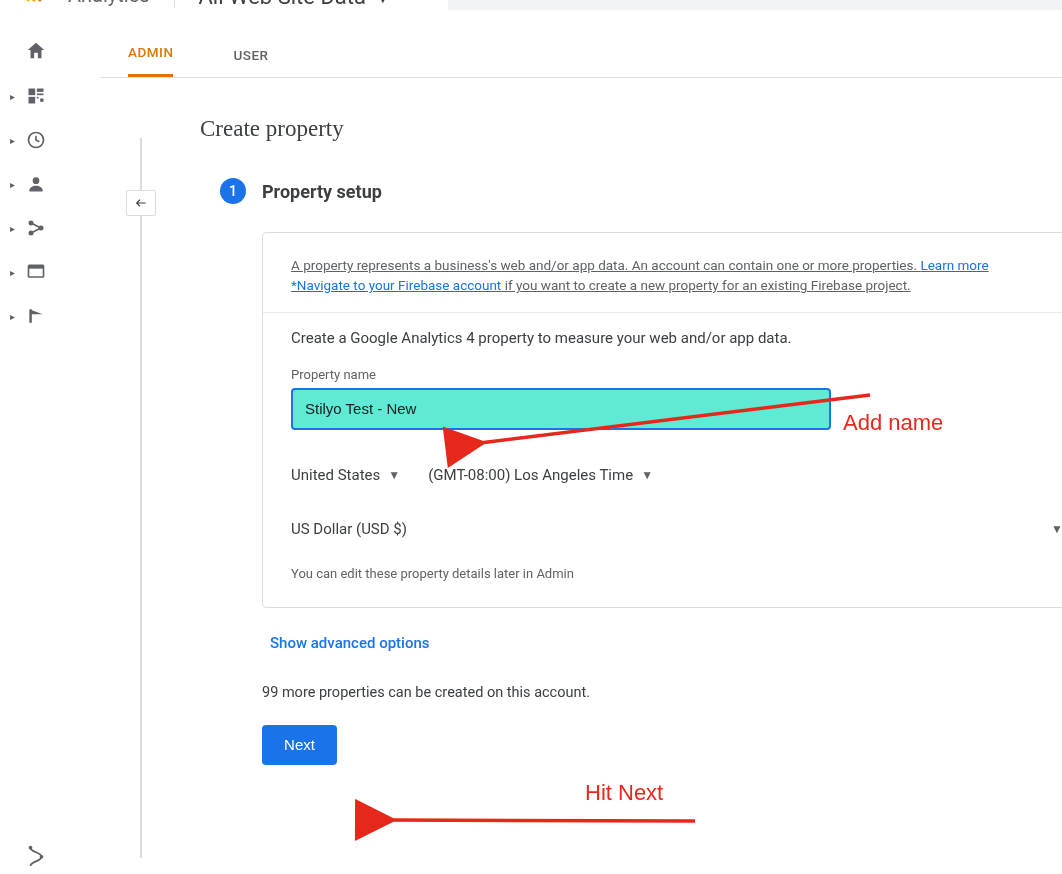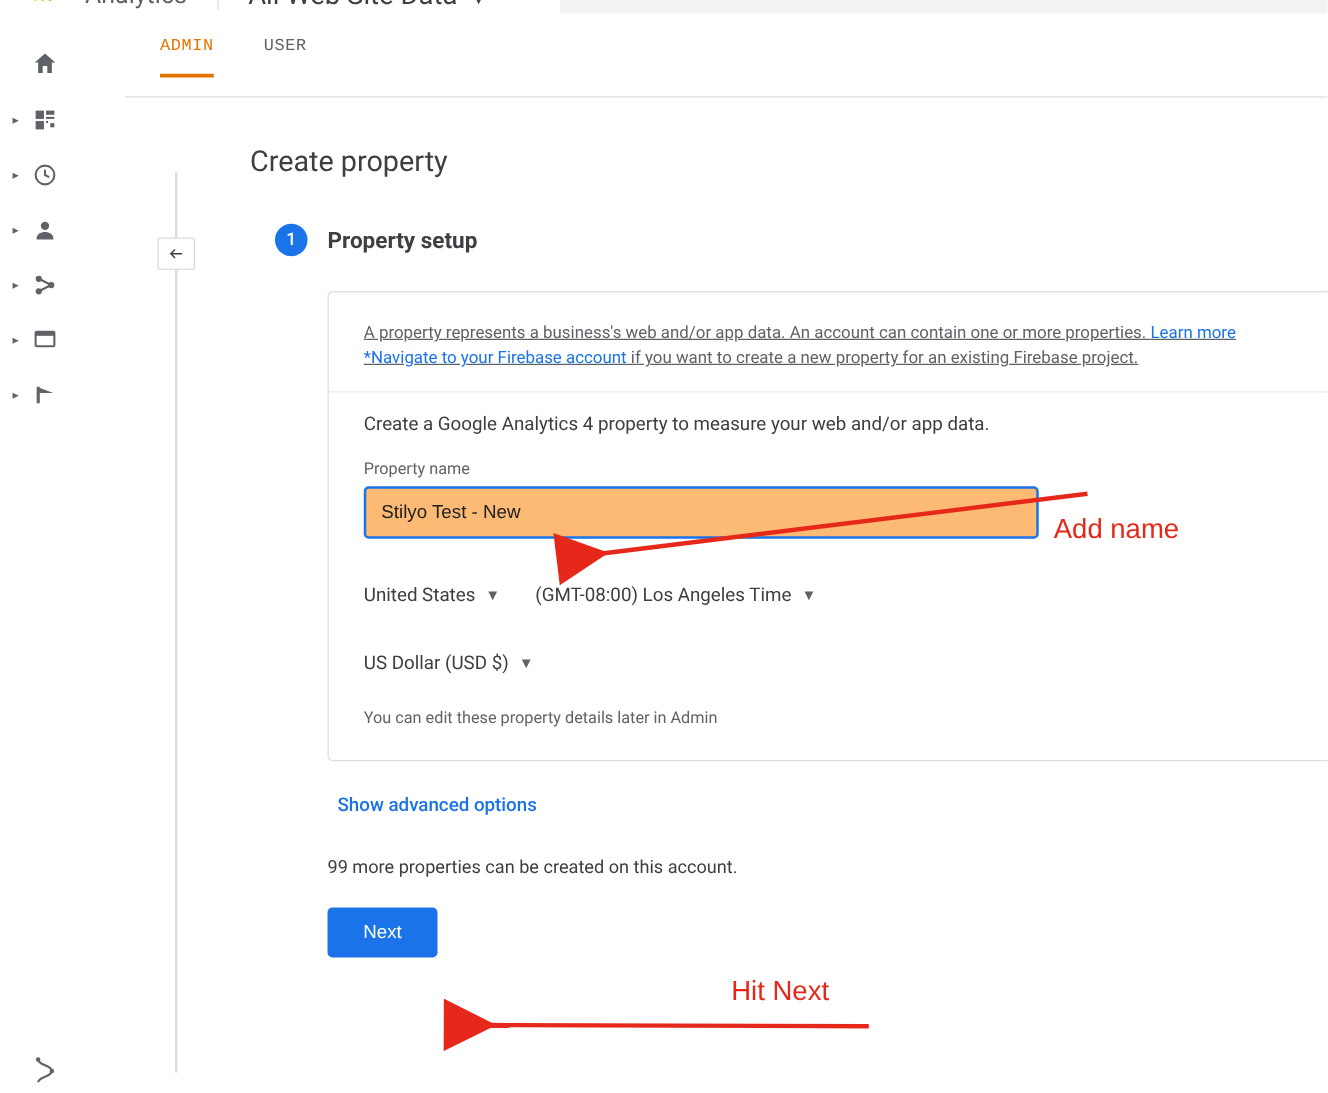--- a/index.html
+++ b/index.html
@@ -91,27 +91,26 @@
 
   
   .tabs {
     position: absolute;
     top: 30px;
     left: 100px;
     right: 0;
     height: 48px;
     border-bottom: 1px solid #e0e0e0;
     display: flex;
-    align-items: flex-start;
-    gap: 40px;
+    align-items: flex-end;
+    gap: 60px;
     padding-left: 28px;
     font-size: 13.5px;
     font-weight: 500;
     letter-spacing: .5px;
-    font-family: Liberation Mono, monospace;
   }
   .tabs .tab { color:#5f6368; padding-bottom: 14px; cursor:pointer;}
   .tabs .tab.active { color:#e37400; border-bottom:3px solid #e37400; }
 
   
   .main {
     position:absolute;
     top: 78px;
     left: 100px;
     right: 0;
@@ -141,20 +140,21 @@
     z-index:5;
     cursor:pointer;
   }
 
   h1.page-title {
     font-size: 23px;
     font-weight: 400;
     color: #3c4043;
     margin-left: 60px;
     margin-bottom: 36px;
+    font-family: Liberation Serif, serif;
   }
 
   .step-row {
     display:flex;
     align-items:center;
     gap: 16px;
     margin-left: 80px;
     margin-bottom: 28px;
   }
   .step-circle {
@@ -194,30 +194,31 @@
   .field-label { font-size:13px; color:#5f6368; margin-bottom:6px; }
   .text-input {
     width: 540px;
     height: 42px;
     border: 2px solid #1a73e8;
     border-radius: 4px;
     font-size: 15px;
     padding: 0 12px;
     color:#202124;
     outline:none;
-    background:#fdba74;
+    background:#5eead4;
   }
 
   .spacer-md { height: 28px; }
 
   .dd-row { display:flex; gap:28px; margin-top:8px; }
   .dd {
     display:flex;align-items:center;gap:8px;
     font-size:15px;color:#3c4043;
     cursor:pointer;
+    justify-content:space-between;
   }
   .dd .caret-down { color:#5f6368; font-size:12px;}
 
   .hint { font-size:13px; color:#5f6368; margin-top:28px;}
 
   .adv-link {
     display:block;
     margin-left: 130px;
     margin-top: 26px;
     color:#1a73e8;
@@ -227,21 +228,21 @@
   }
   .quota {
     margin-left: 122px;
     margin-top: 32px;
     font-size:14.5px;
     color:#3c4043;
   }
   .next-btn {
     margin-left: 122px;
     margin-top: 24px;
-    width: 88px; height:40px;
+    width: 75px; height:40px;
     background:#1a73e8;color:#fff;
     border:none;border-radius:4px;
     font-size:15px;font-weight:500;
     cursor:pointer;
   }
 
   
   .anno {
     position:absolute;
     inset:0;

